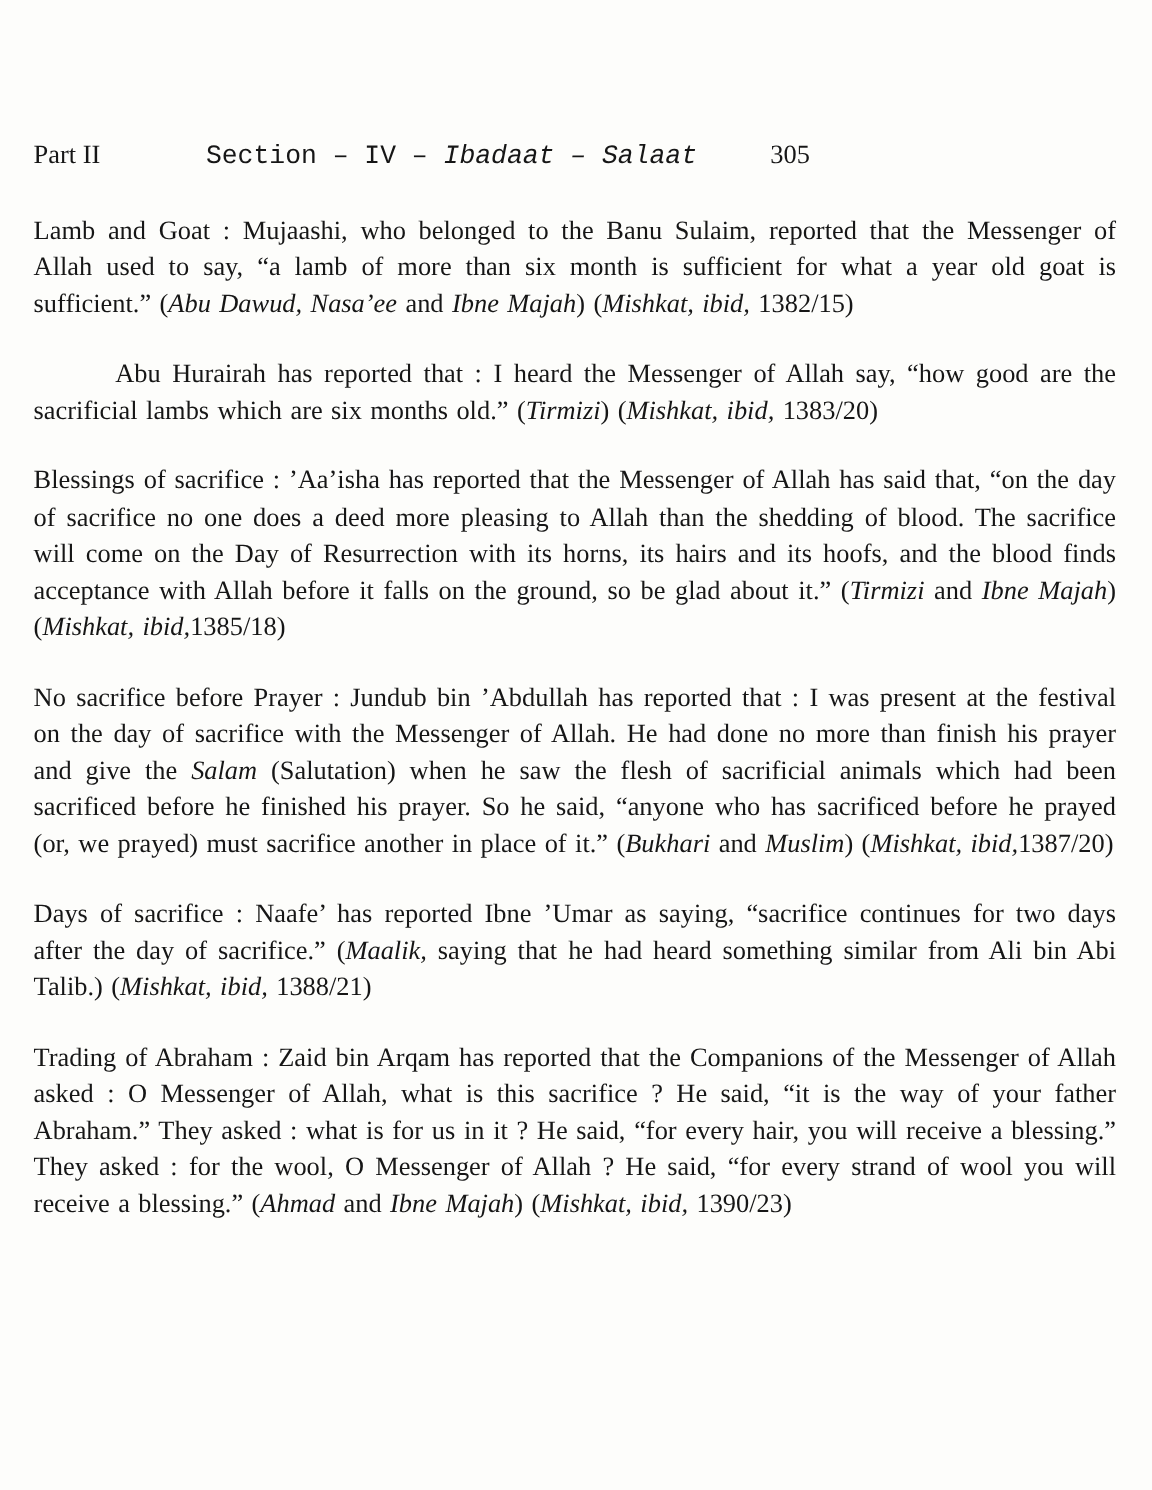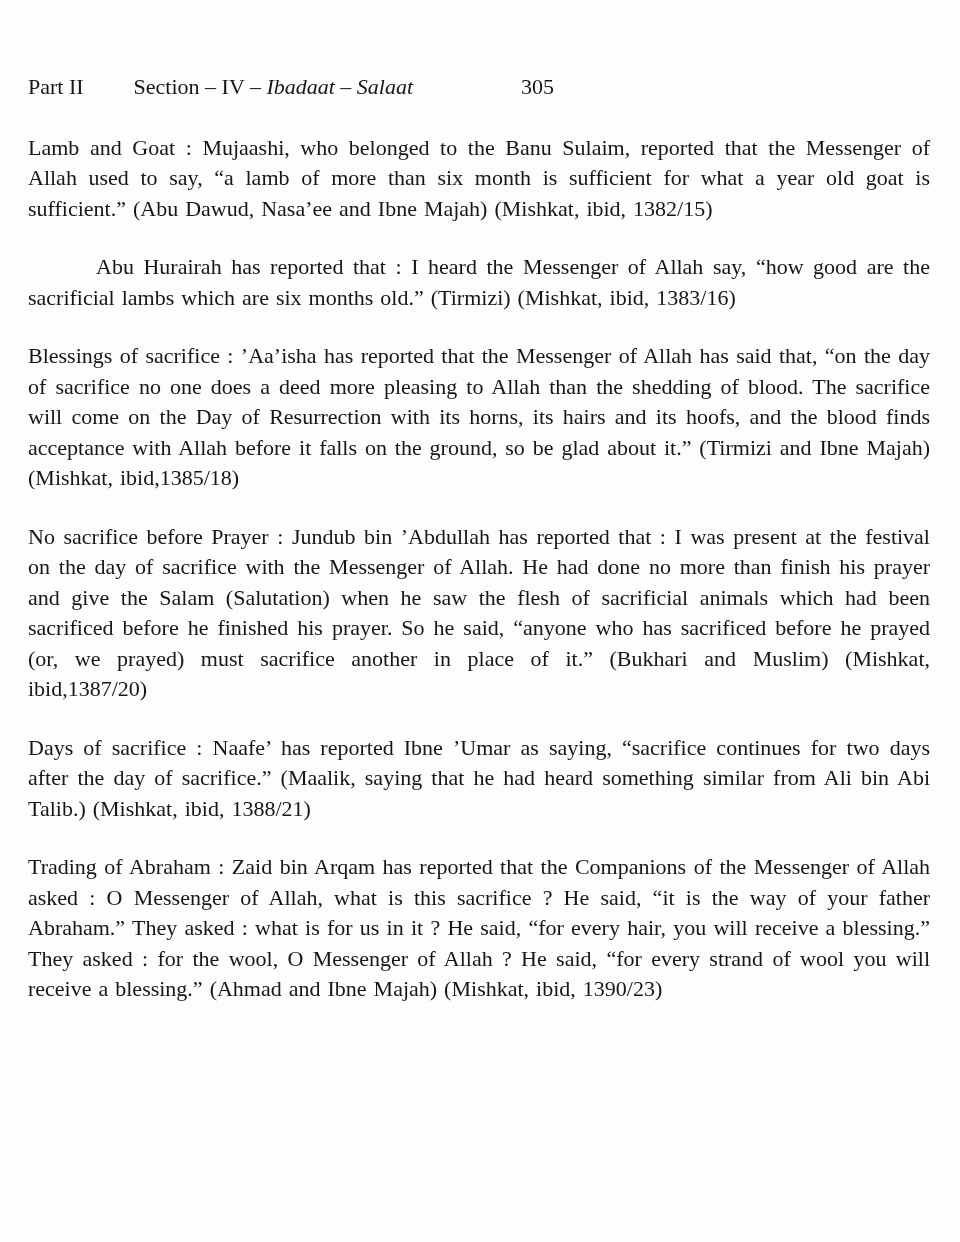--- a/index.html
+++ b/index.html
@@ -11,56 +11,56 @@
     color: #161616;
     font-family: "Liberation Serif", "DejaVu Serif", serif;
     font-size: 22px;
     line-height: 30.5px;
   }
   .page {
     box-sizing: border-box;
     width: 960px;
     height: 1242px;
     overflow: hidden;
-    padding: 72px 30px 0 28px;
+    padding: 114px 30px 0 28px;
   }
   .header {
     display: flex;
     align-items: baseline;
     white-space: nowrap;
     margin: 0 0 30px 0;
   }
-  .hsec { margin-left: 50px; }
+  .hsec { margin-left: 88px; font-family: Liberation Mono, monospace; }
   .hsec em { font-style: italic; }
-  .hnum { margin-left: 108px; }
+  .hnum { margin-left: 61px; }
   .para {
     margin: 0 0 28px 0;
     text-align: justify;
     word-spacing: 1.5px;
   }
   .para.indent { text-indent: 68px; }
   #paragraphs .para:nth-of-type(5) { margin-top: 13px; }
   #paragraphs .para:nth-of-type(6) { }
   .seg-bold { font-weight: normal; }
-  .seg-italic { }
+  .seg-italic { font-style: italic; }
   .seg-normal { font-style: normal; font-weight: normal; }
 </style>
 </head>
 <body style="background: rgb(253, 253, 251); color: rgb(22, 22, 22);">
 
 <div class="page">
 
   <header class="header">
     <span>Part II</span>
     <span class="hsec"><span>Section – IV – </span><em>Ibadaat – Salaat</em></span>
     <span class="hnum">305</span>
   </header>
 
   <section id="paragraphs">
       <p class="para"><span class="seg-bold">Lamb and Goat : </span><span class="seg-normal">Mujaashi, who belonged to the Banu Sulaim, reported that the Messenger of Allah used to say, “a lamb of more than six month is sufficient for what a year old goat is sufficient.” (</span><span class="seg-italic">Abu Dawud, Nasa’ee</span><span class="seg-normal"> and </span><span class="seg-italic">Ibne Majah</span><span class="seg-normal">) (</span><span class="seg-italic">Mishkat, ibid,</span><span class="seg-normal"> 1382/15)</span></p>
-      <p class="para indent"><span class="seg-normal">Abu Hurairah has reported that : I heard the Messenger of Allah say, “how good are the sacrificial lambs which are six months old.” (</span><span class="seg-italic">Tirmizi</span><span class="seg-normal">) (</span><span class="seg-italic">Mishkat, ibid,</span><span class="seg-normal"> 1383/16)</span></p>
+      <p class="para indent"><span class="seg-normal">Abu Hurairah has reported that : I heard the Messenger of Allah say, “how good are the sacrificial lambs which are six months old.” (</span><span class="seg-italic">Tirmizi</span><span class="seg-normal">) (</span><span class="seg-italic">Mishkat, ibid,</span><span class="seg-normal"> 1383/20)</span></p>
       <p class="para"><span class="seg-bold">Blessings of sacrifice : </span><span class="seg-normal">’Aa’isha has reported that the Messenger of Allah has said that, “on the day of sacrifice no one does a deed more pleasing to Allah than the shedding of blood. The sacrifice will come on the Day of Resurrection with its horns, its hairs and its hoofs, and the blood finds acceptance with Allah before it falls on the ground, so be glad about it.” (</span><span class="seg-italic">Tirmizi</span><span class="seg-normal"> and </span><span class="seg-italic">Ibne Majah</span><span class="seg-normal">) (</span><span class="seg-italic">Mishkat, ibid,</span><span class="seg-normal">1385/18)</span></p>
       <p class="para"><span class="seg-bold">No sacrifice before Prayer : </span><span class="seg-normal">Jundub bin ’Abdullah has reported that : I was present at the festival on the day of sacrifice with the Messenger of Allah. He had done no more than finish his prayer and give the </span><span class="seg-italic">Salam</span><span class="seg-normal"> (Salutation) when he saw the flesh of sacrificial animals which had been sacrificed before he finished his prayer. So he said, “anyone who has sacrificed before he prayed (or, we prayed) must sacrifice another in place of it.” (</span><span class="seg-italic">Bukhari</span><span class="seg-normal"> and </span><span class="seg-italic">Muslim</span><span class="seg-normal">) (</span><span class="seg-italic">Mishkat, ibid,</span><span class="seg-normal">1387/20)</span></p>
       <p class="para"><span class="seg-bold">Days of sacrifice : </span><span class="seg-normal">Naafe’ has reported Ibne ’Umar as saying, “sacrifice continues for two days after the day of sacrifice.” (</span><span class="seg-italic">Maalik,</span><span class="seg-normal"> saying that he had heard something similar from Ali bin Abi Talib.) (</span><span class="seg-italic">Mishkat, ibid,</span><span class="seg-normal"> 1388/21)</span></p>
       <p class="para"><span class="seg-bold">Trading of Abraham : </span><span class="seg-normal">Zaid bin Arqam has reported that the Companions of the Messenger of Allah asked : O Messenger of Allah, what is this sacrifice ? He said, “it is the way of your father Abraham.” They asked : what is for us in it ? He said, “for every hair, you will receive a blessing.” They asked : for the wool, O Messenger of Allah ? He said, “for every strand of wool you will receive a blessing.” (</span><span class="seg-italic">Ahmad</span><span class="seg-normal"> and </span><span class="seg-italic">Ibne Majah</span><span class="seg-normal">) (</span><span class="seg-italic">Mishkat, ibid,</span><span class="seg-normal"> 1390/23)</span></p>
     </section>
 
 </div>
 
 </body></html>

